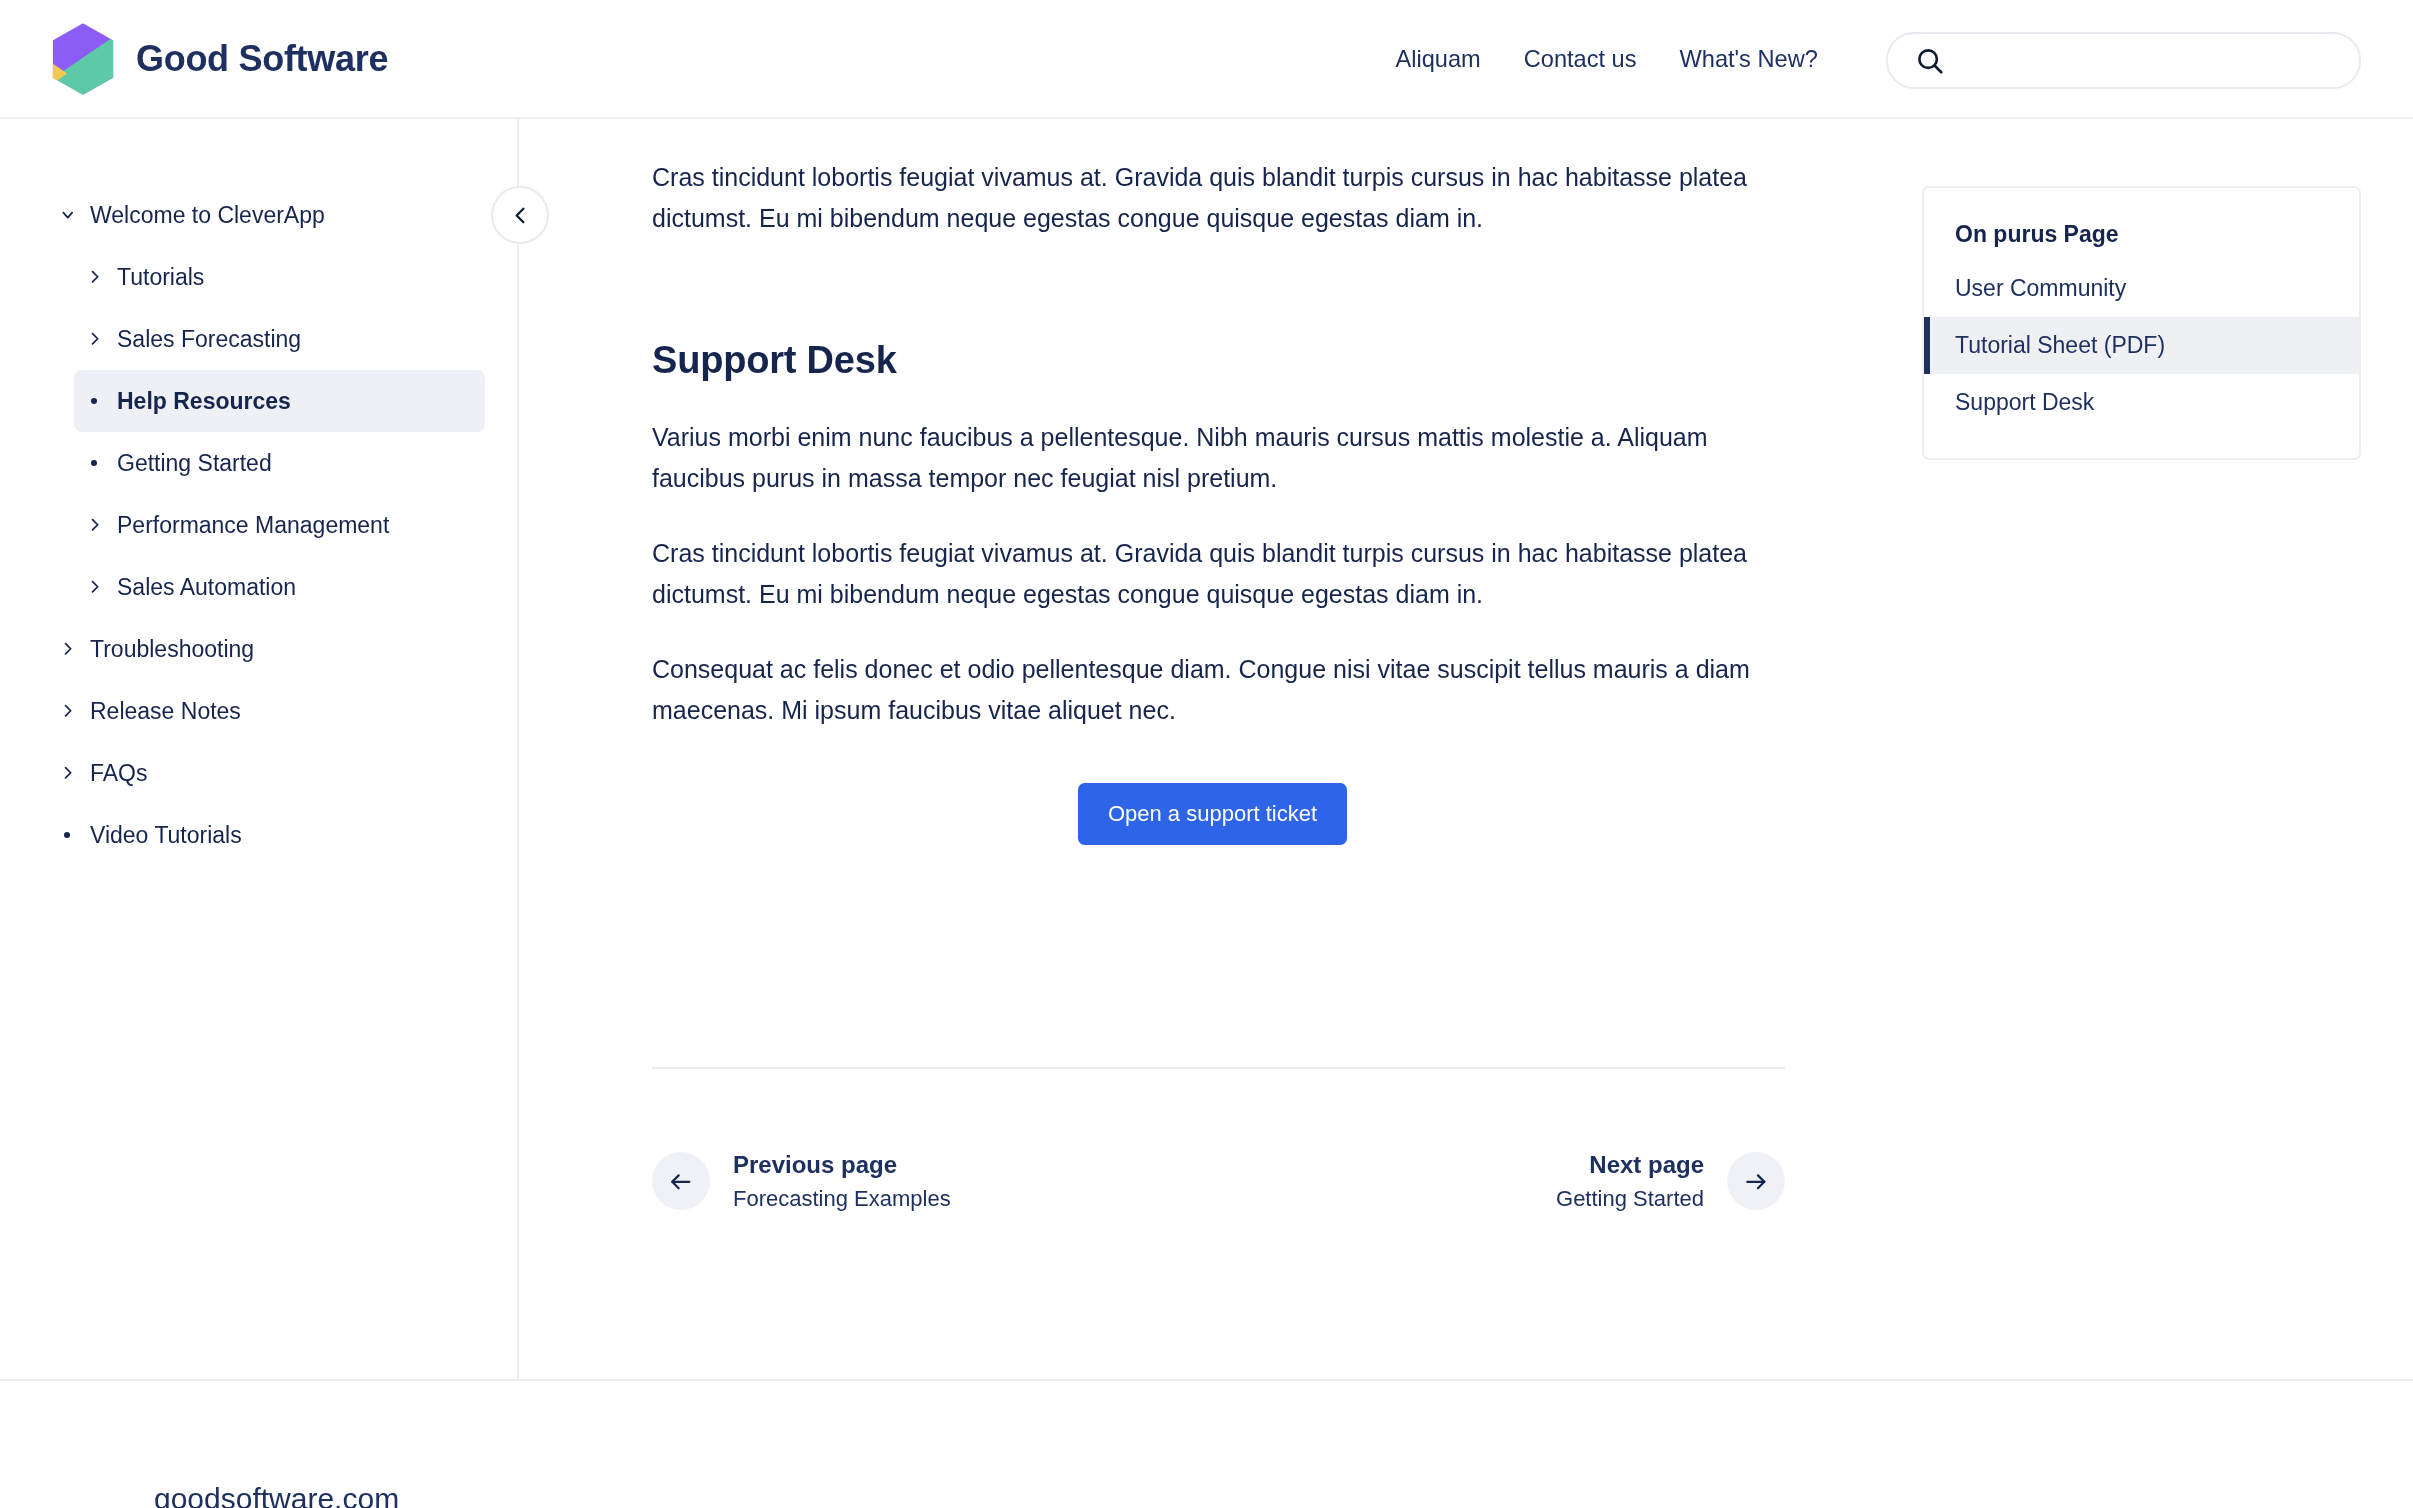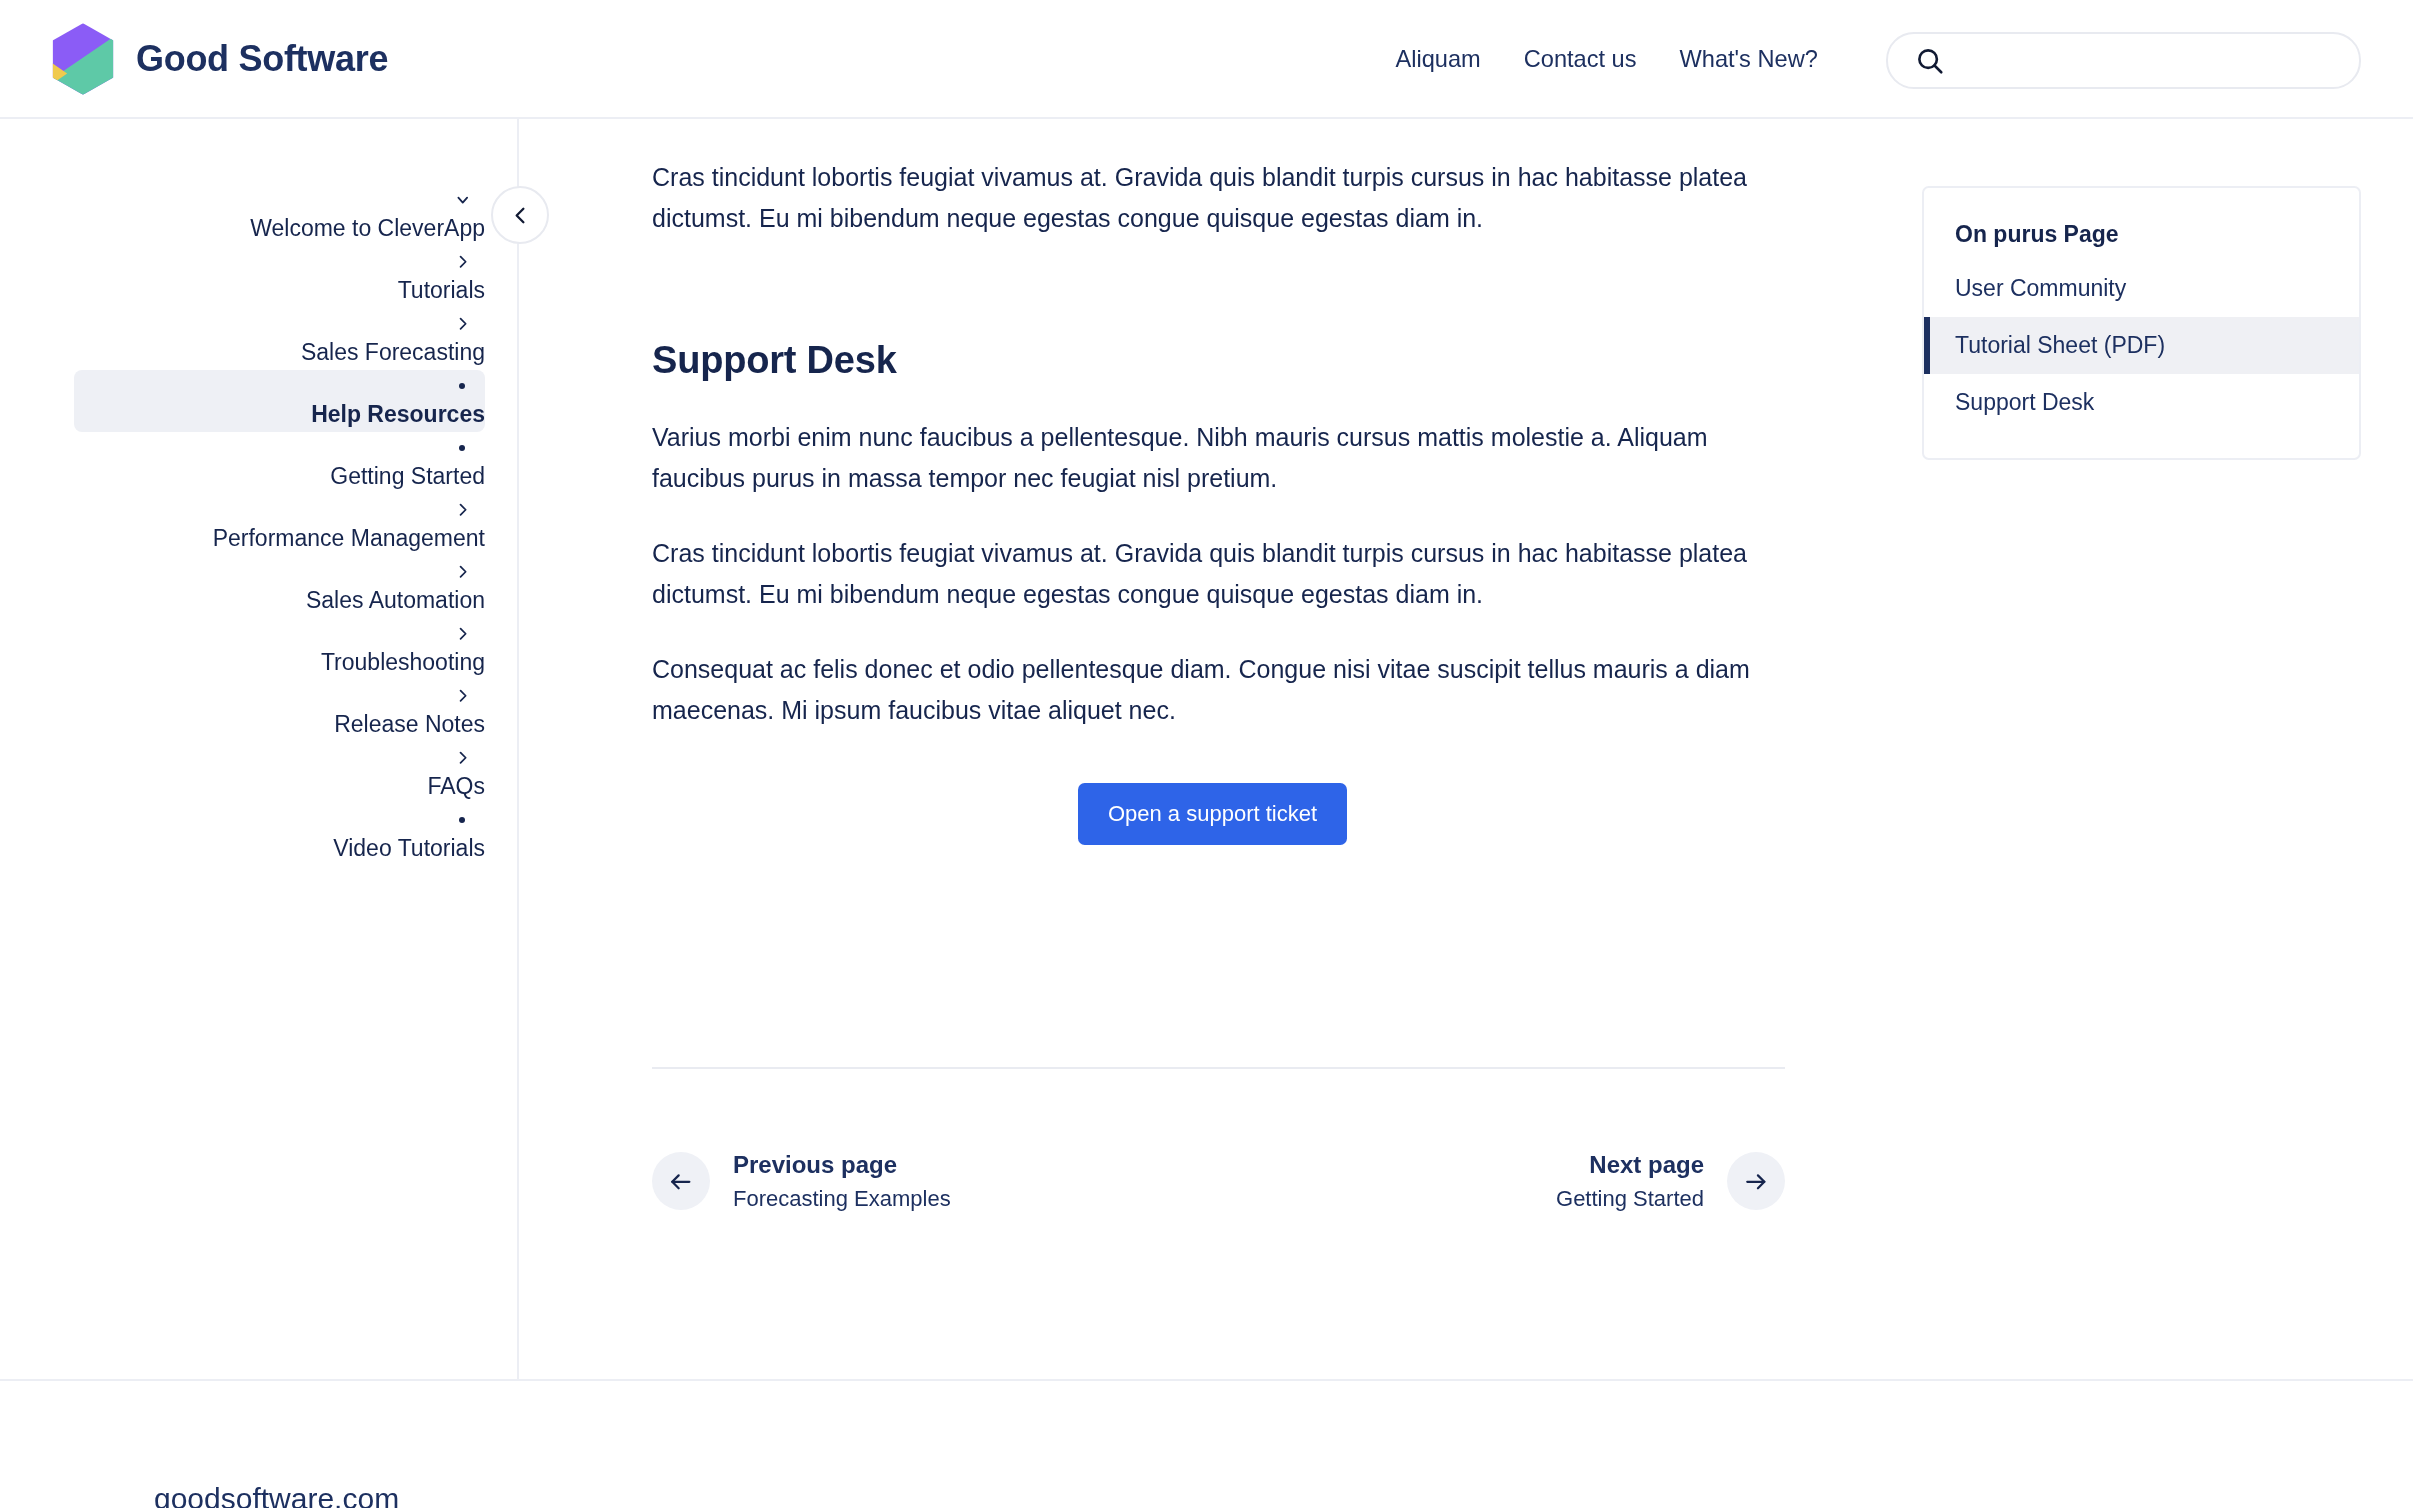--- a/index.html
+++ b/index.html
@@ -59,25 +59,24 @@
 
   
   .sidebar {
     position: absolute; top: 119px; left: 0;
     width: 519px; height: 1261px;
     border-right: 2px solid #eceef4;
     background: #fff;
     padding-top: 65px;
   }
   .nav-item {
-    display: flex; align-items: flex-end;
+    display: flex; align-items: center;
     height: 62px; margin: 0 32px 0 47px;
     border-radius: 8px; cursor: pointer;
     padding-left: 12px;
-    flex-direction: column;
   }
   .nav-item.lvl1 { margin-left: 47px; }
   .nav-item.lvl2 { margin-left: 74px; }
   .nav-item.active { background: #eef0f5; }
   .nav-marker {
     width: 31px; flex: 0 0 31px;
     display: flex; align-items: center; justify-content: flex-start;
     color: #16254d;
   }
   .chev { width: 17.5px; height: 17.5px; display: block; }

